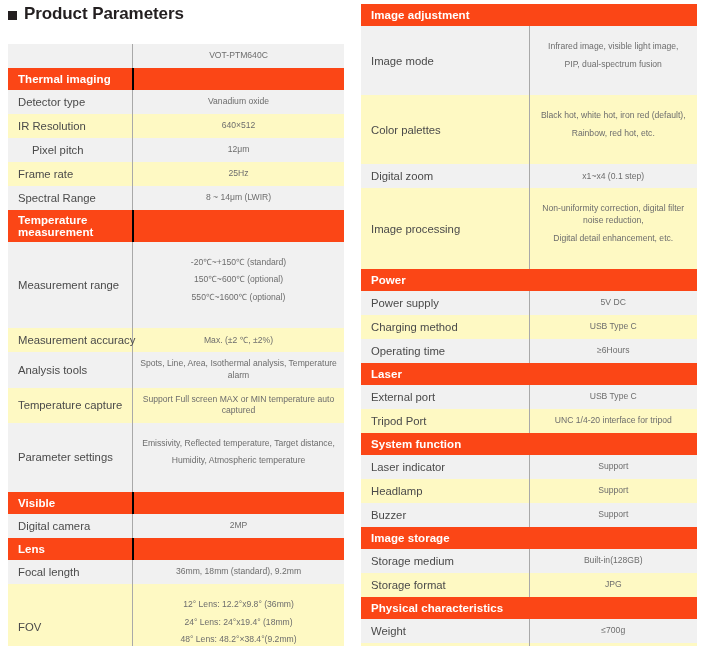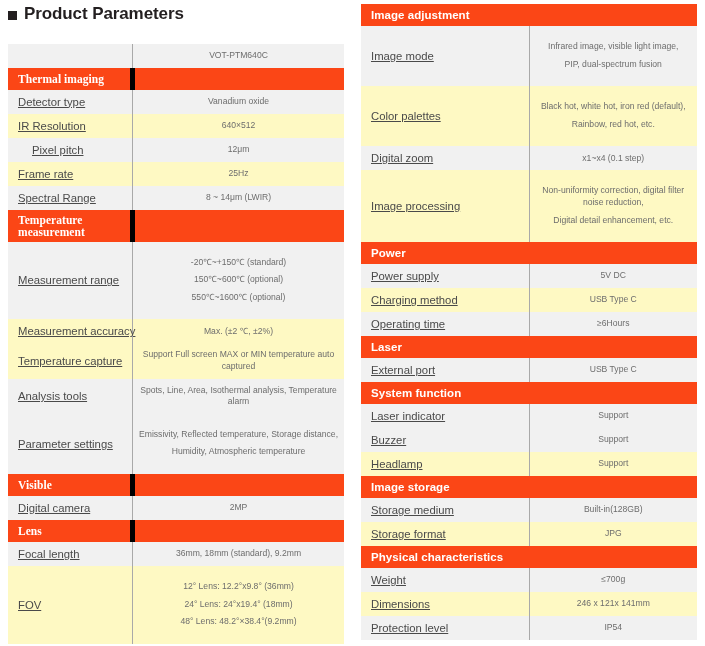--- a/index.html
+++ b/index.html
@@ -79,44 +79,42 @@
     font-size: 11px;
     vertical-align: middle;
   }
   .row .cell-label {
     padding: 6px 0 6px 10px;
     color: #4a4a4a;
     font-size: 11.3px;
     text-align: left;
     border-right: 1px solid #a9a9a9;
     white-space: nowrap;
-    text-decoration: underline;
   }
   .row .cell-value {
     padding: 6px 6px 6px 6px;
     color: #6d6d6d;
     font-size: 8.6px;
     text-align: center;
     line-height: 1.35;
   }
   .row.shade td { background: #f1f1f1; }
   .row.plain td { background: #fef9c3; }
 
   
   .row.model .cell-label { border-right: 1px solid #a9a9a9; }
   .row.model .cell-value { font-size: 8.6px; color: #6d6d6d; }
 
   
   .col-left .section-bar td.bar-left {
-    border-right: 5px solid #000000;
-    font-family: Liberation Serif, serif;
-  }
-
-  
-  .row.tall .cell-value { padding-top: 9px; padding-bottom: 10px; }
+    border-right: 2px solid #000000;
+  }
+
+  
+  .row.tall .cell-value { padding-top: 9px; padding-bottom: 19px; }
   .row.tall .cell-value .ln { display: block; margin: 6px 0; }
 </style>
 </head>
 <body>
 
 <div id="page">
 
   <div class="page-title">
     <span class="bullet-square"></span>
     <span>Product Parameters</span>
@@ -162,32 +160,32 @@
             <td class="cell-value">
               <span class="ln">-20℃~+150℃ (standard)</span>
               <span class="ln">150℃~600℃ (optional)</span>
               <span class="ln">550℃~1600℃ (optional)</span>
             </td>
           </tr>
           <tr class="row plain">
             <td class="cell-label" style="width: 114px;">Measurement accuracy</td>
             <td class="cell-value">Max. (±2 ℃, ±2%)</td>
           </tr>
+          <tr class="row shade">
+            <td class="cell-label" style="width: 114px;">Analysis tools</td>
+            <td class="cell-value">Spots, Line, Area, Isothermal analysis, Temperature alarm</td>
+          </tr>
           <tr class="row plain">
             <td class="cell-label" style="width: 114px;">Temperature capture</td>
             <td class="cell-value">Support Full screen MAX or MIN temperature auto captured</td>
           </tr>
-          <tr class="row shade">
-            <td class="cell-label" style="width: 114px;">Analysis tools</td>
-            <td class="cell-value">Spots, Line, Area, Isothermal analysis, Temperature alarm</td>
-          </tr>
           <tr class="row shade tall">
             <td class="cell-label" style="width: 114px;">Parameter settings</td>
             <td class="cell-value">
-              <span class="ln">Emissivity, Reflected temperature, Storage distance,</span>
+              <span class="ln">Emissivity, Reflected temperature, Target distance,</span>
               <span class="ln">Humidity, Atmospheric temperature</span>
             </td>
           </tr>
           <tr class="section-bar">
             <td class="bar-left" style="width: 114px;">Visible</td>
             <td></td>
           </tr>
           <tr class="row shade">
             <td class="cell-label" style="width: 114px;">Digital camera</td>
             <td class="cell-value">2MP</td>
@@ -258,33 +256,37 @@
             <td class="cell-label" style="width: 109px;">Operating time</td>
             <td class="cell-value">≥6Hours</td>
           </tr>
           <tr class="section-bar">
             <td colspan="2">Laser</td>
           </tr>
           <tr class="row shade">
             <td class="cell-label" style="width: 109px; margin-left: 37px;">External port</td>
             <td class="cell-value">USB Type C</td>
           </tr>
+          <tr class="row plain">
+            <td class="cell-label" style="width: 109px;">Tripod Port</td>
+            <td class="cell-value">UNC 1/4-20 interface for tripod</td>
+          </tr>
           <tr class="section-bar">
             <td colspan="2">System function</td>
           </tr>
           <tr class="row shade">
             <td class="cell-label" style="width: 109px;">Laser indicator</td>
             <td class="cell-value">Support</td>
           </tr>
+          <tr class="row plain">
+            <td class="cell-label" style="width: 109px;">Headlamp</td>
+            <td class="cell-value">Support</td>
+          </tr>
           <tr class="row shade">
             <td class="cell-label" style="width: 109px;">Buzzer</td>
-            <td class="cell-value">Support</td>
-          </tr>
-          <tr class="row plain">
-            <td class="cell-label" style="width: 109px;">Headlamp</td>
             <td class="cell-value">Support</td>
           </tr>
           <tr class="section-bar">
             <td colspan="2">Image storage</td>
           </tr>
           <tr class="row shade">
             <td class="cell-label" style="width: 109px;">Storage medium</td>
             <td class="cell-value">Built-in(128GB)</td>
           </tr>
           <tr class="row plain">

